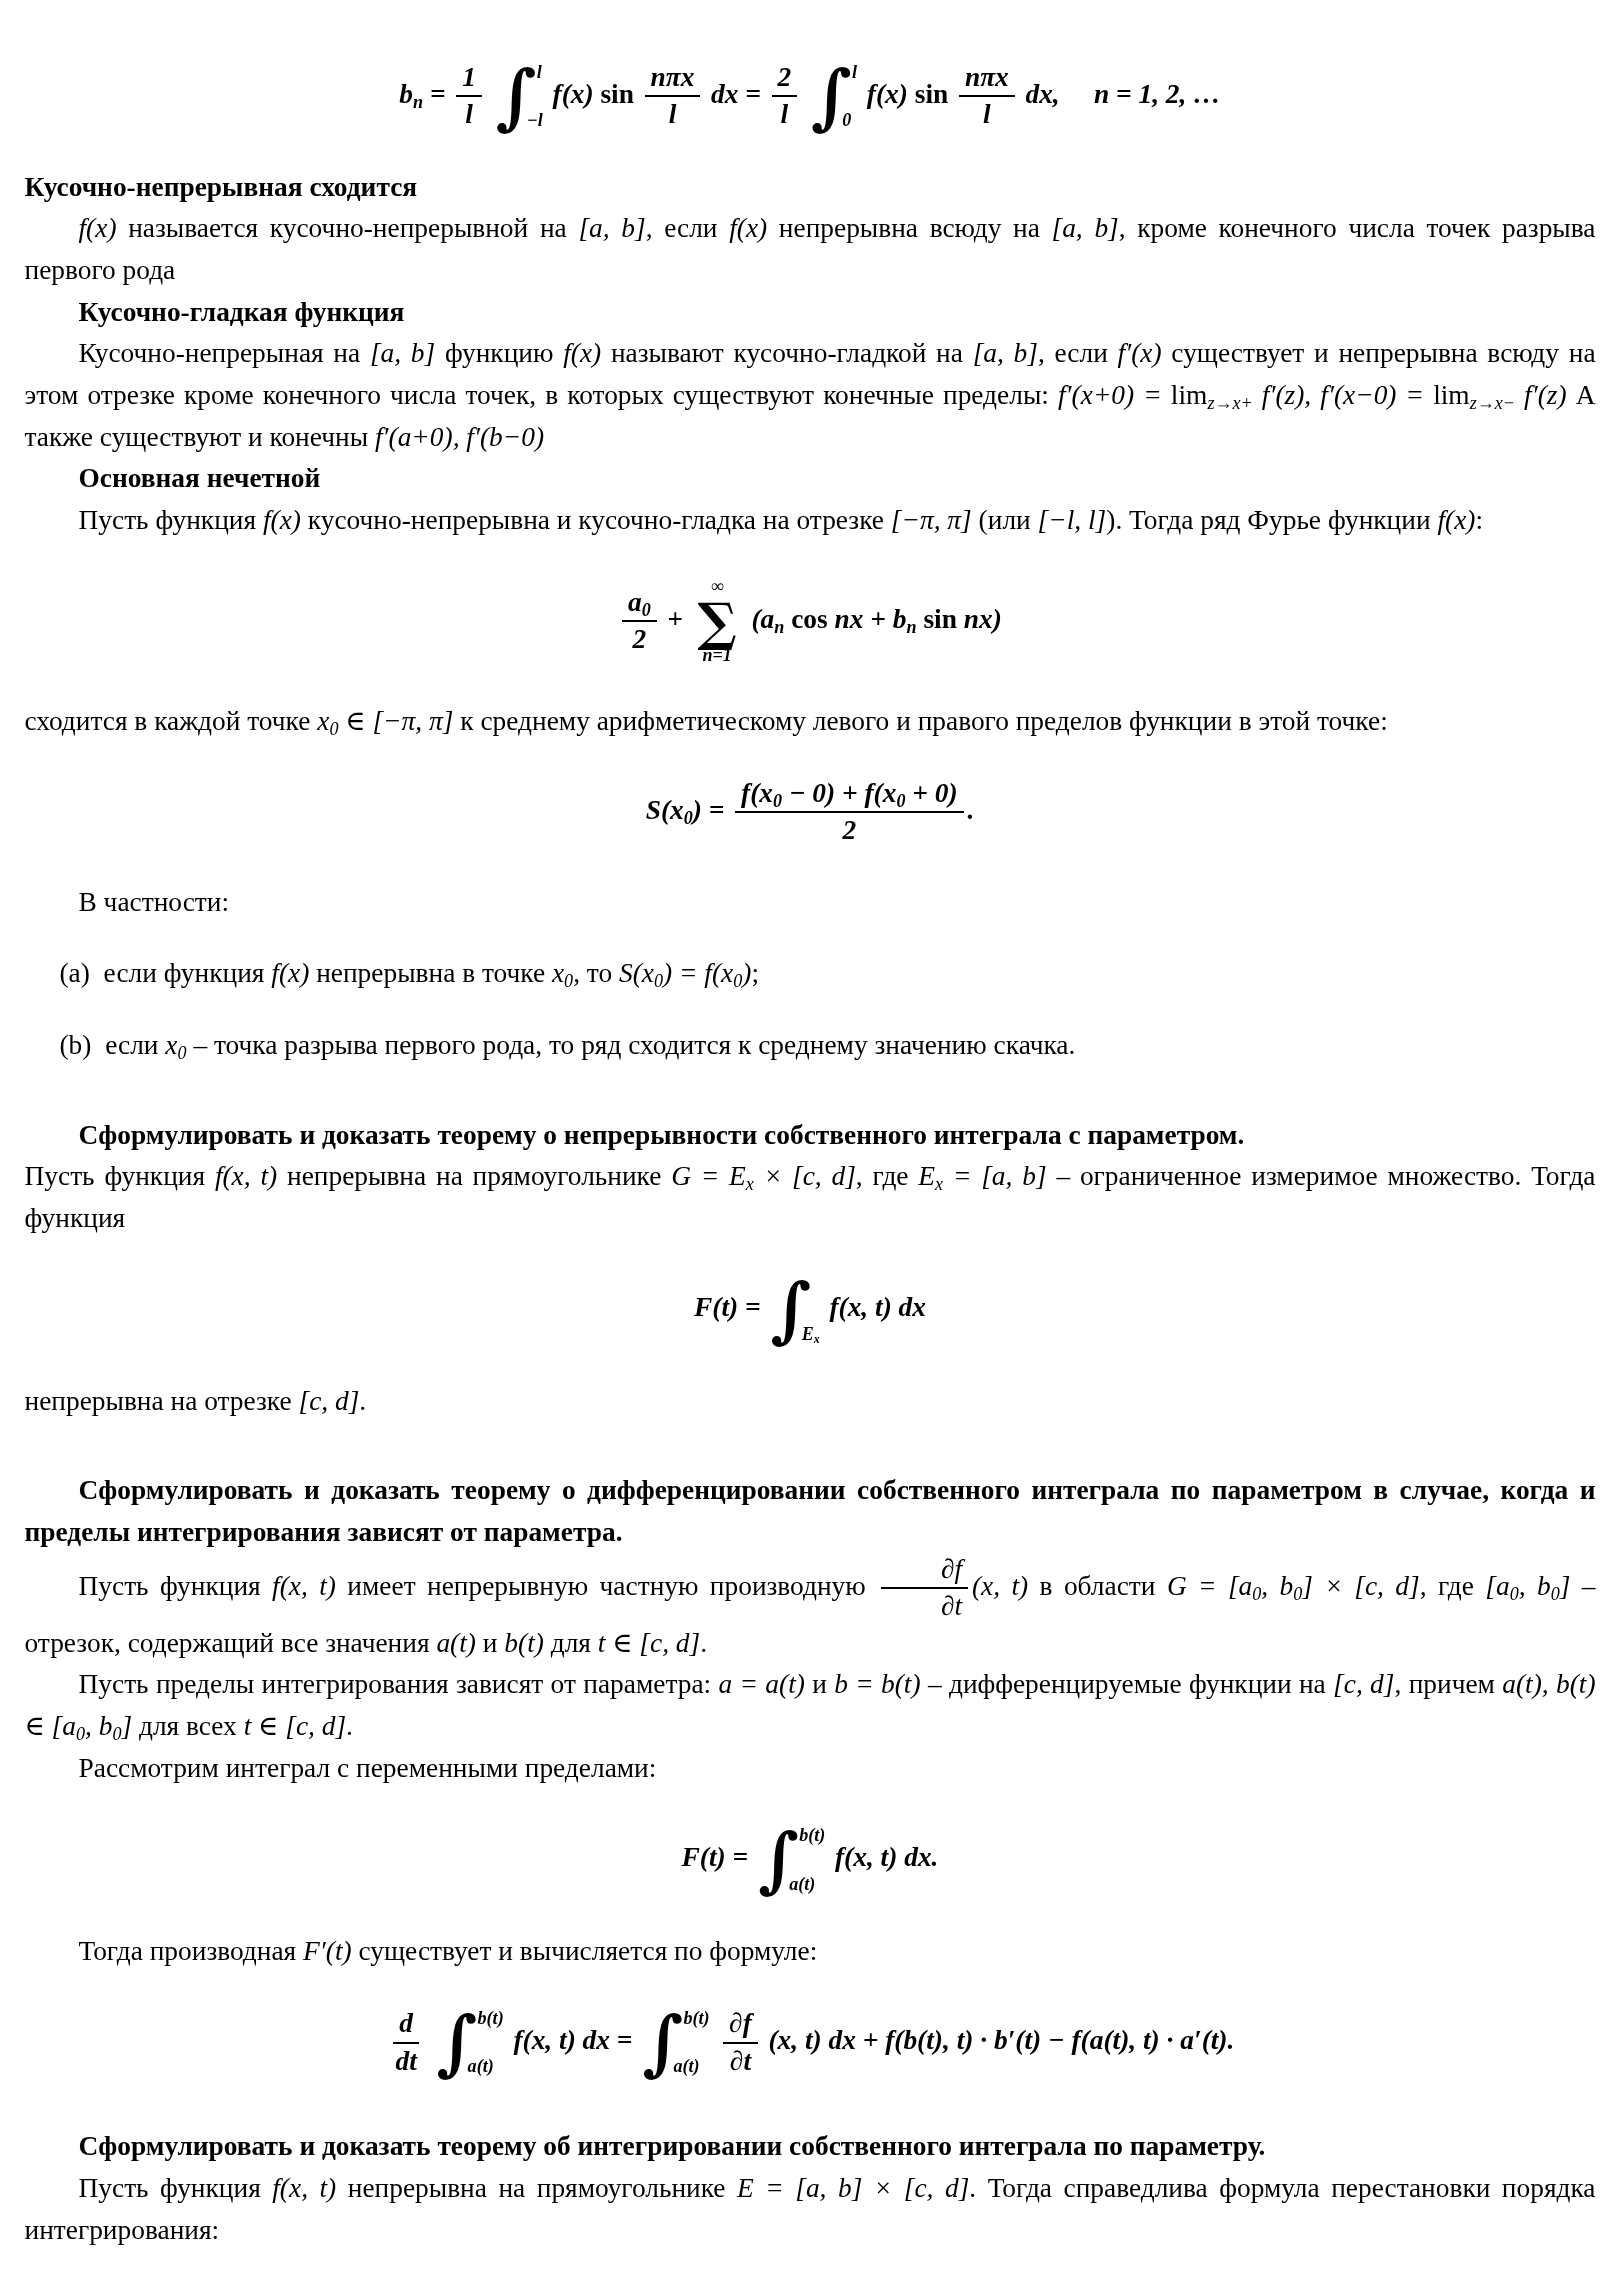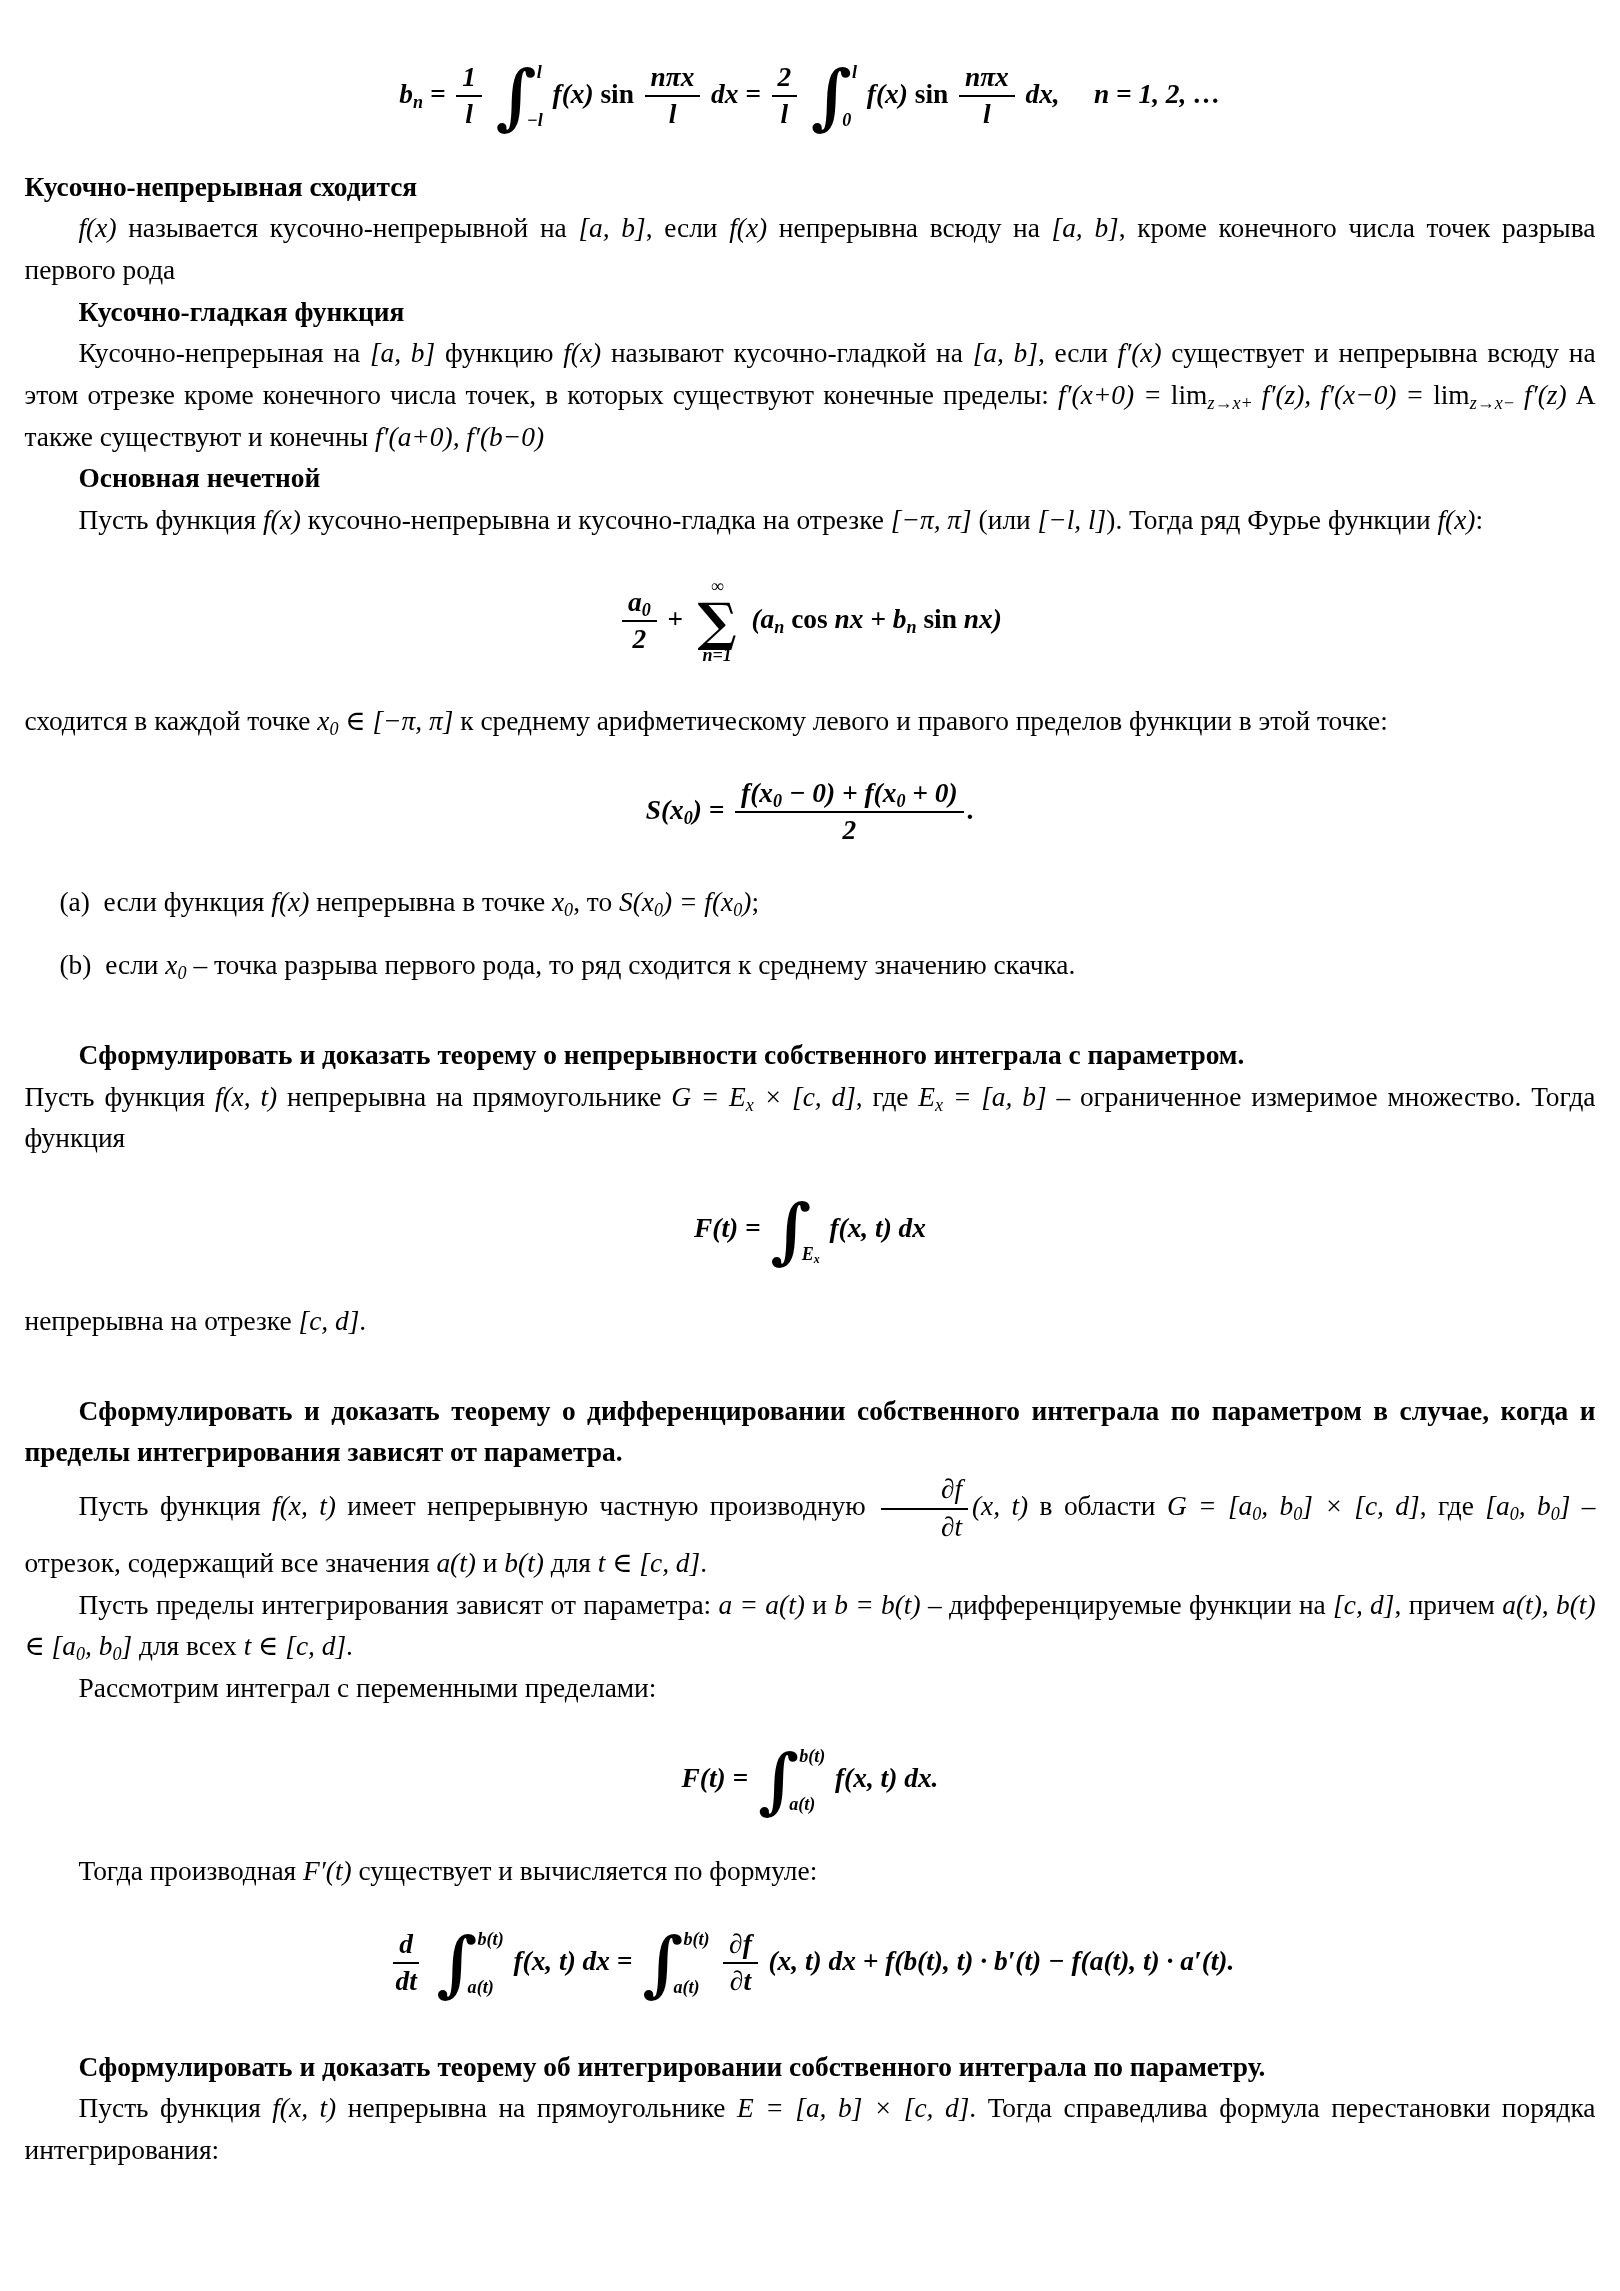--- a/index.html
+++ b/index.html
@@ -8,21 +8,21 @@
     padding:25.5px 24.5px 29px 24.5px;
     background:#ffffff; color:#000000;
     font-family:"Liberation Serif","DejaVu Serif",serif;
     font-size:27.4px; line-height:1.52;
   }
   .para { text-align:justify; }
   .para.indent { text-indent:54px; }
   .heading { font-weight:bold; }
   .gap-before { margin-top:48px; }
   .display-math { text-align:center; margin:35px 0; white-space:nowrap;font-weight:bold; }
-  .list-item { text-align:justify; margin:22px 0; padding-left:35px; }
+  .list-item { text-align:justify; margin:30px 0; padding-left:35px; }
   .li-marker { padding-right:13.7px; }
 
   
   .mi { font-style:italic; font-family:"Liberation Serif","DejaVu Serif",serif; }
   sub, sup { font-size:66%; line-height:0; }
   sub { vertical-align:-0.28em; }
 
   .frac {
     display:inline-flex; flex-direction:column; align-items:center;
     vertical-align:middle; text-align:center; margin:0 3.9px; line-height:1.15;
@@ -85,20 +85,21 @@
         </span><span class="mi"> + </span><span class="bigsum">
           <span class="slim"><span class="mi">∞</span></span>
           <span class="sglyph">∑</span>
           <span class="slim"><span class="mi">n=1</span></span>
         </span><span class="mi"> (a</span><sub><span class="mi">n</span></sub><span class="mi"> </span><span class="rm">cos</span><span class="mi"> nx + b</span><sub><span class="mi">n</span></sub><span class="mi"> </span><span class="rm">sin</span><span class="mi"> nx)</span></div>
       <div class="para">сходится в каждой точке <span class="mi">x</span><sub><span class="mi">0</span></sub><span class="mi"> ∈ [−π, π]</span> к среднему арифметическому левого и правого пределов функции в этой точке:</div>
       <div class="display-math"><span class="mi">S(x</span><sub><span class="mi">0</span></sub><span class="mi">) = </span><span class="frac">
           <span class="fnum"><span class="mi">f(x</span><sub><span class="mi">0</span></sub><span class="mi"> − 0) + f(x</span><sub><span class="mi">0</span></sub><span class="mi"> + 0)</span></span>
           <span class="fden"><span class="mi">2</span></span>
         </span><span class="mi">.</span></div>
+      <div class="para indent">В частности:</div>
       <div class="list-item"><span class="li-marker">(a)</span>если функция <span class="mi">f(x)</span> непрерывна в точке <span class="mi">x</span><sub><span class="mi">0</span></sub>, то <span class="mi">S(x</span><sub><span class="mi">0</span></sub><span class="mi">) = f(x</span><sub><span class="mi">0</span></sub><span class="mi">)</span>;</div>
       <div class="list-item"><span class="li-marker">(b)</span>если <span class="mi">x</span><sub><span class="mi">0</span></sub> – точка разрыва первого рода, то ряд сходится к среднему значению скачка.</div>
       <div class="para heading indent gap-before">Сформулировать и доказать теорему о непрерывности собственного интеграла с параметром.</div>
       <div class="para">Пусть функция <span class="mi">f(x, t)</span> непрерывна на прямоугольнике <span class="mi">G = E</span><sub><span class="mi">x</span></sub><span class="mi"> × [c, d]</span>, где <span class="mi">E</span><sub><span class="mi">x</span></sub><span class="mi"> = [a, b]</span> – ограниченное измеримое множество. Тогда функция</div>
       <div class="display-math"><span class="mi">F(t) = </span><span class="bigint">
           <span class="iglyph">∫</span>
           <span class="ilimits">
             <span class="itop"><span class="mi"> </span></span>
             <span class="ibot"><span class="mi">E</span><sub><span class="mi">x</span></sub></span>
           </span>

